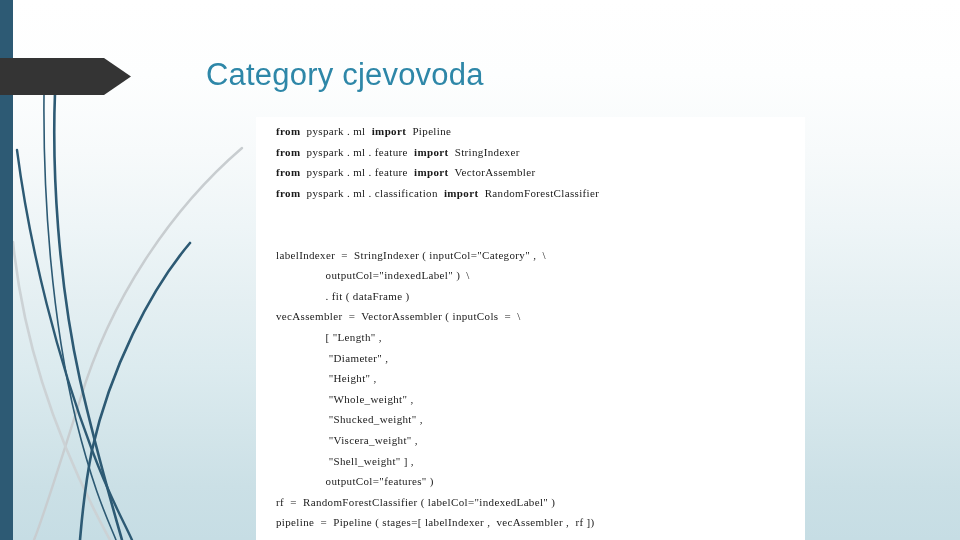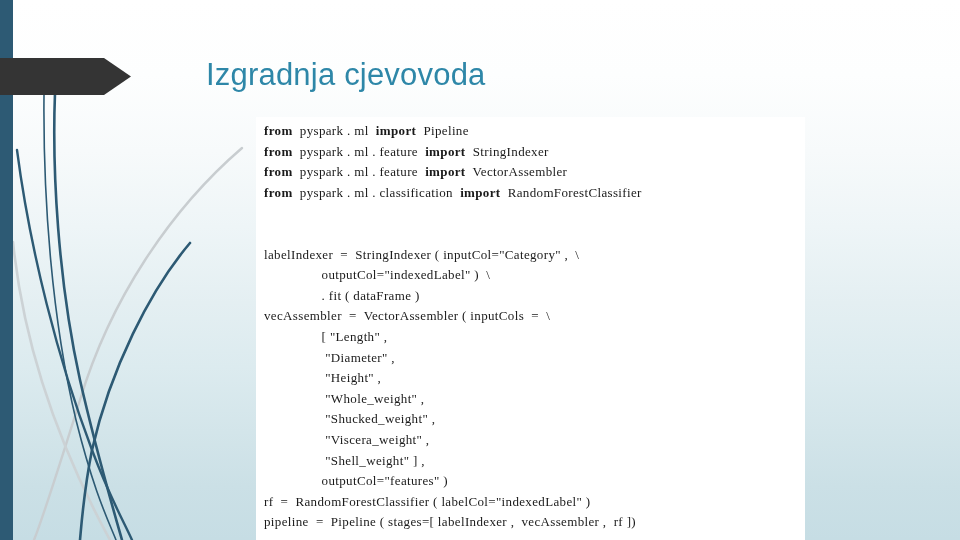--- a/index.html
+++ b/index.html
@@ -81,23 +81,23 @@
     width: 549px;
     height: 423px;
     background: #ffffff;
     overflow: hidden;
   }
 
   #code-lines {
     position: absolute;
     left: 0;
     top: 0;
-    padding: 4px 0 0 8px;
+    padding: 4px 0 0 20px;
     font-family: "Liberation Serif", "DejaVu Serif", serif;
-    font-size: 13px;
+    font-size: 11px;
     line-height: 20.6px;
     color: #1a1a1a;
     white-space: pre;
     letter-spacing: 0.35px;
   }
 
   .code-line {
     height: 20.6px;
     white-space: pre;
   }
@@ -126,19 +126,19 @@
 
     <path d="M 17 150 C 30 250 58 360 92 450 C 110 498 124 522 132 540" fill="none" stroke="#2d5a74" stroke-width="2.4" stroke-linecap="round"></path>
 
     <path d="M 44 95 C 43 200 52 320 76 420 C 94 492 108 520 116 540" fill="none" stroke="#2d5a74" stroke-width="1.6" stroke-linecap="round"></path>
   </svg>
 
   <div id="left-bar"></div>
 
   <div id="arrow-banner"></div>
 
-  <div id="slide-title">Izgradnja cjevovoda</div>
+  <div id="slide-title">Category cjevovoda</div>
 
   <div id="code-block">
     <div id="code-lines"><div class="code-line"><span class="kw">from</span><span class="tok">  pyspark . ml  </span><span class="kw">import</span><span class="tok">  Pipeline</span></div><div class="code-line"><span class="kw">from</span><span class="tok">  pyspark . ml . feature  </span><span class="kw">import</span><span class="tok">  StringIndexer</span></div><div class="code-line"><span class="kw">from</span><span class="tok">  pyspark . ml . feature  </span><span class="kw">import</span><span class="tok">  VectorAssembler</span></div><div class="code-line"><span class="kw">from</span><span class="tok">  pyspark . ml . classification  </span><span class="kw">import</span><span class="tok">  RandomForestClassifier</span></div><div class="code-line"><span class="tok"></span><span class="blank"> </span></div><div class="code-line"><span class="tok"></span><span class="blank"> </span></div><div class="code-line"><span class="tok">labelIndexer  =  StringIndexer ( inputCol="Category" ,  \</span></div><div class="code-line"><span class="tok">                outputCol="indexedLabel" )  \</span></div><div class="code-line"><span class="tok">                . fit ( dataFrame )</span></div><div class="code-line"><span class="tok">vecAssembler  =  VectorAssembler ( inputCols  =  \</span></div><div class="code-line"><span class="tok">                [ "Length" ,</span></div><div class="code-line"><span class="tok">                 "Diameter" ,</span></div><div class="code-line"><span class="tok">                 "Height" ,</span></div><div class="code-line"><span class="tok">                 "Whole_weight" ,</span></div><div class="code-line"><span class="tok">                 "Shucked_weight" ,</span></div><div class="code-line"><span class="tok">                 "Viscera_weight" ,</span></div><div class="code-line"><span class="tok">                 "Shell_weight" ] ,</span></div><div class="code-line"><span class="tok">                outputCol="features" )</span></div><div class="code-line"><span class="tok">rf  =  RandomForestClassifier ( labelCol="indexedLabel" )</span></div><div class="code-line"><span class="tok">pipeline  =  Pipeline ( stages=[ labelIndexer ,  vecAssembler ,  rf ])</span></div></div>
   </div>
 
 </div>
 
 </body></html>

